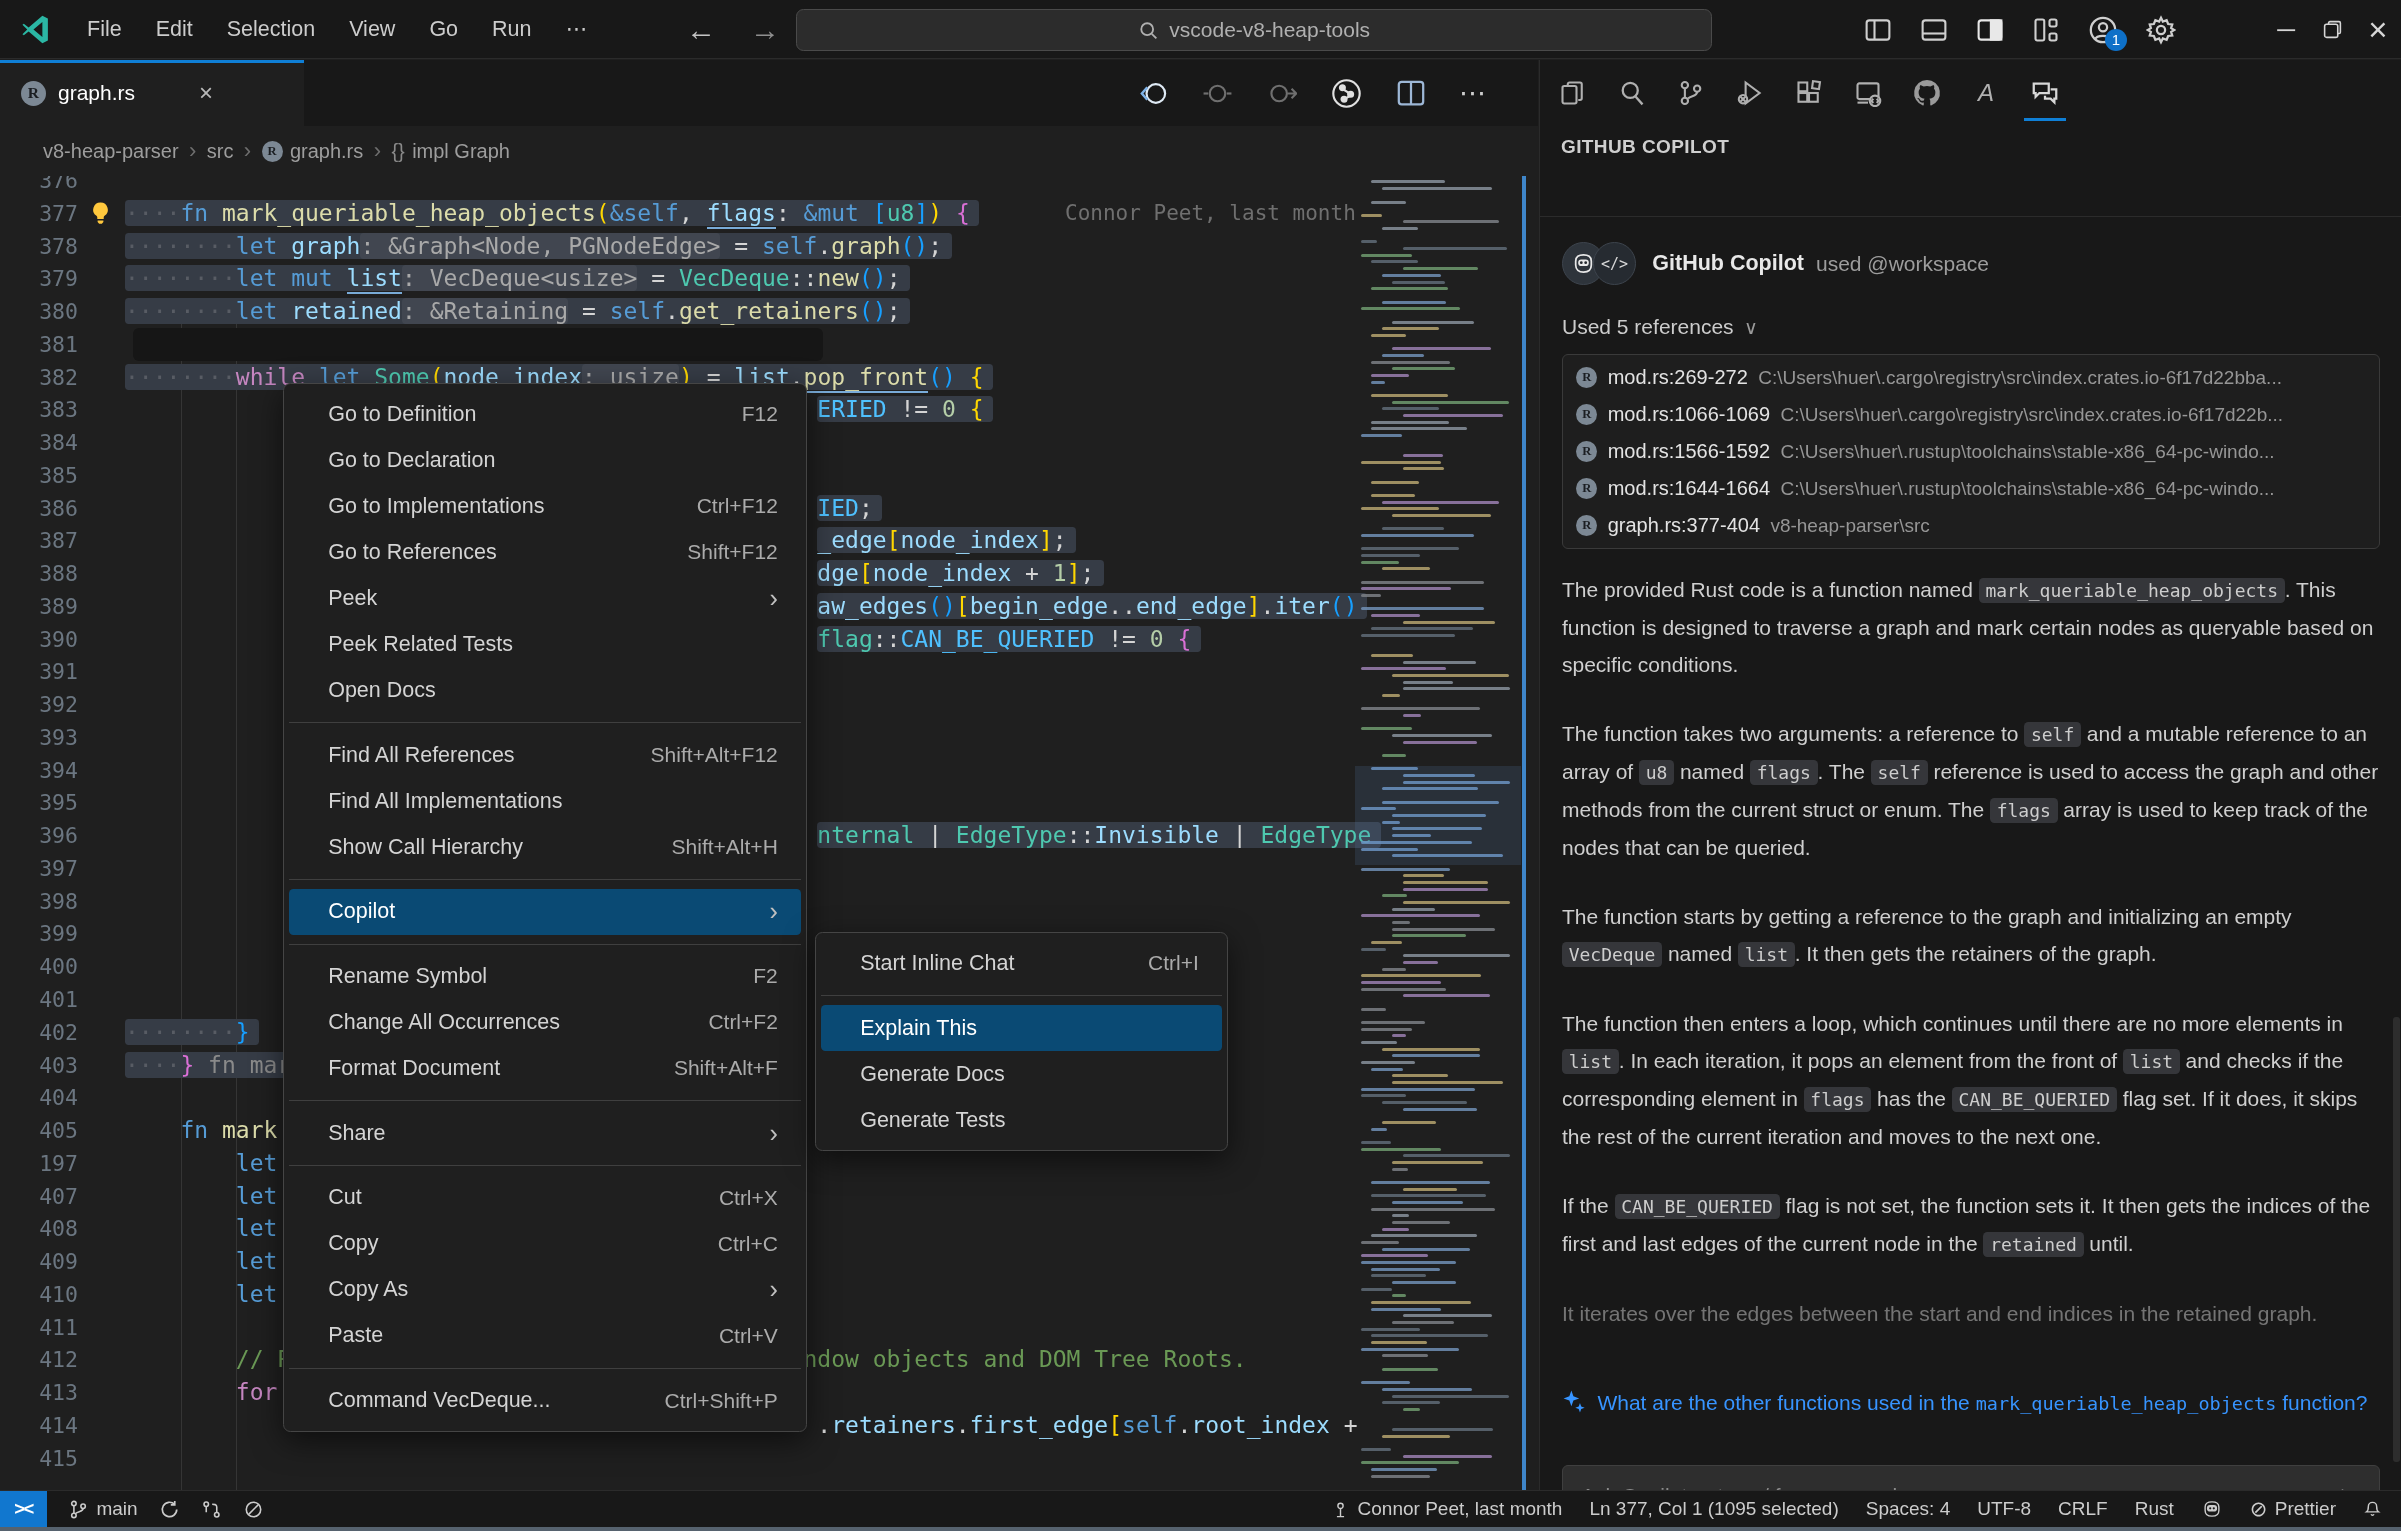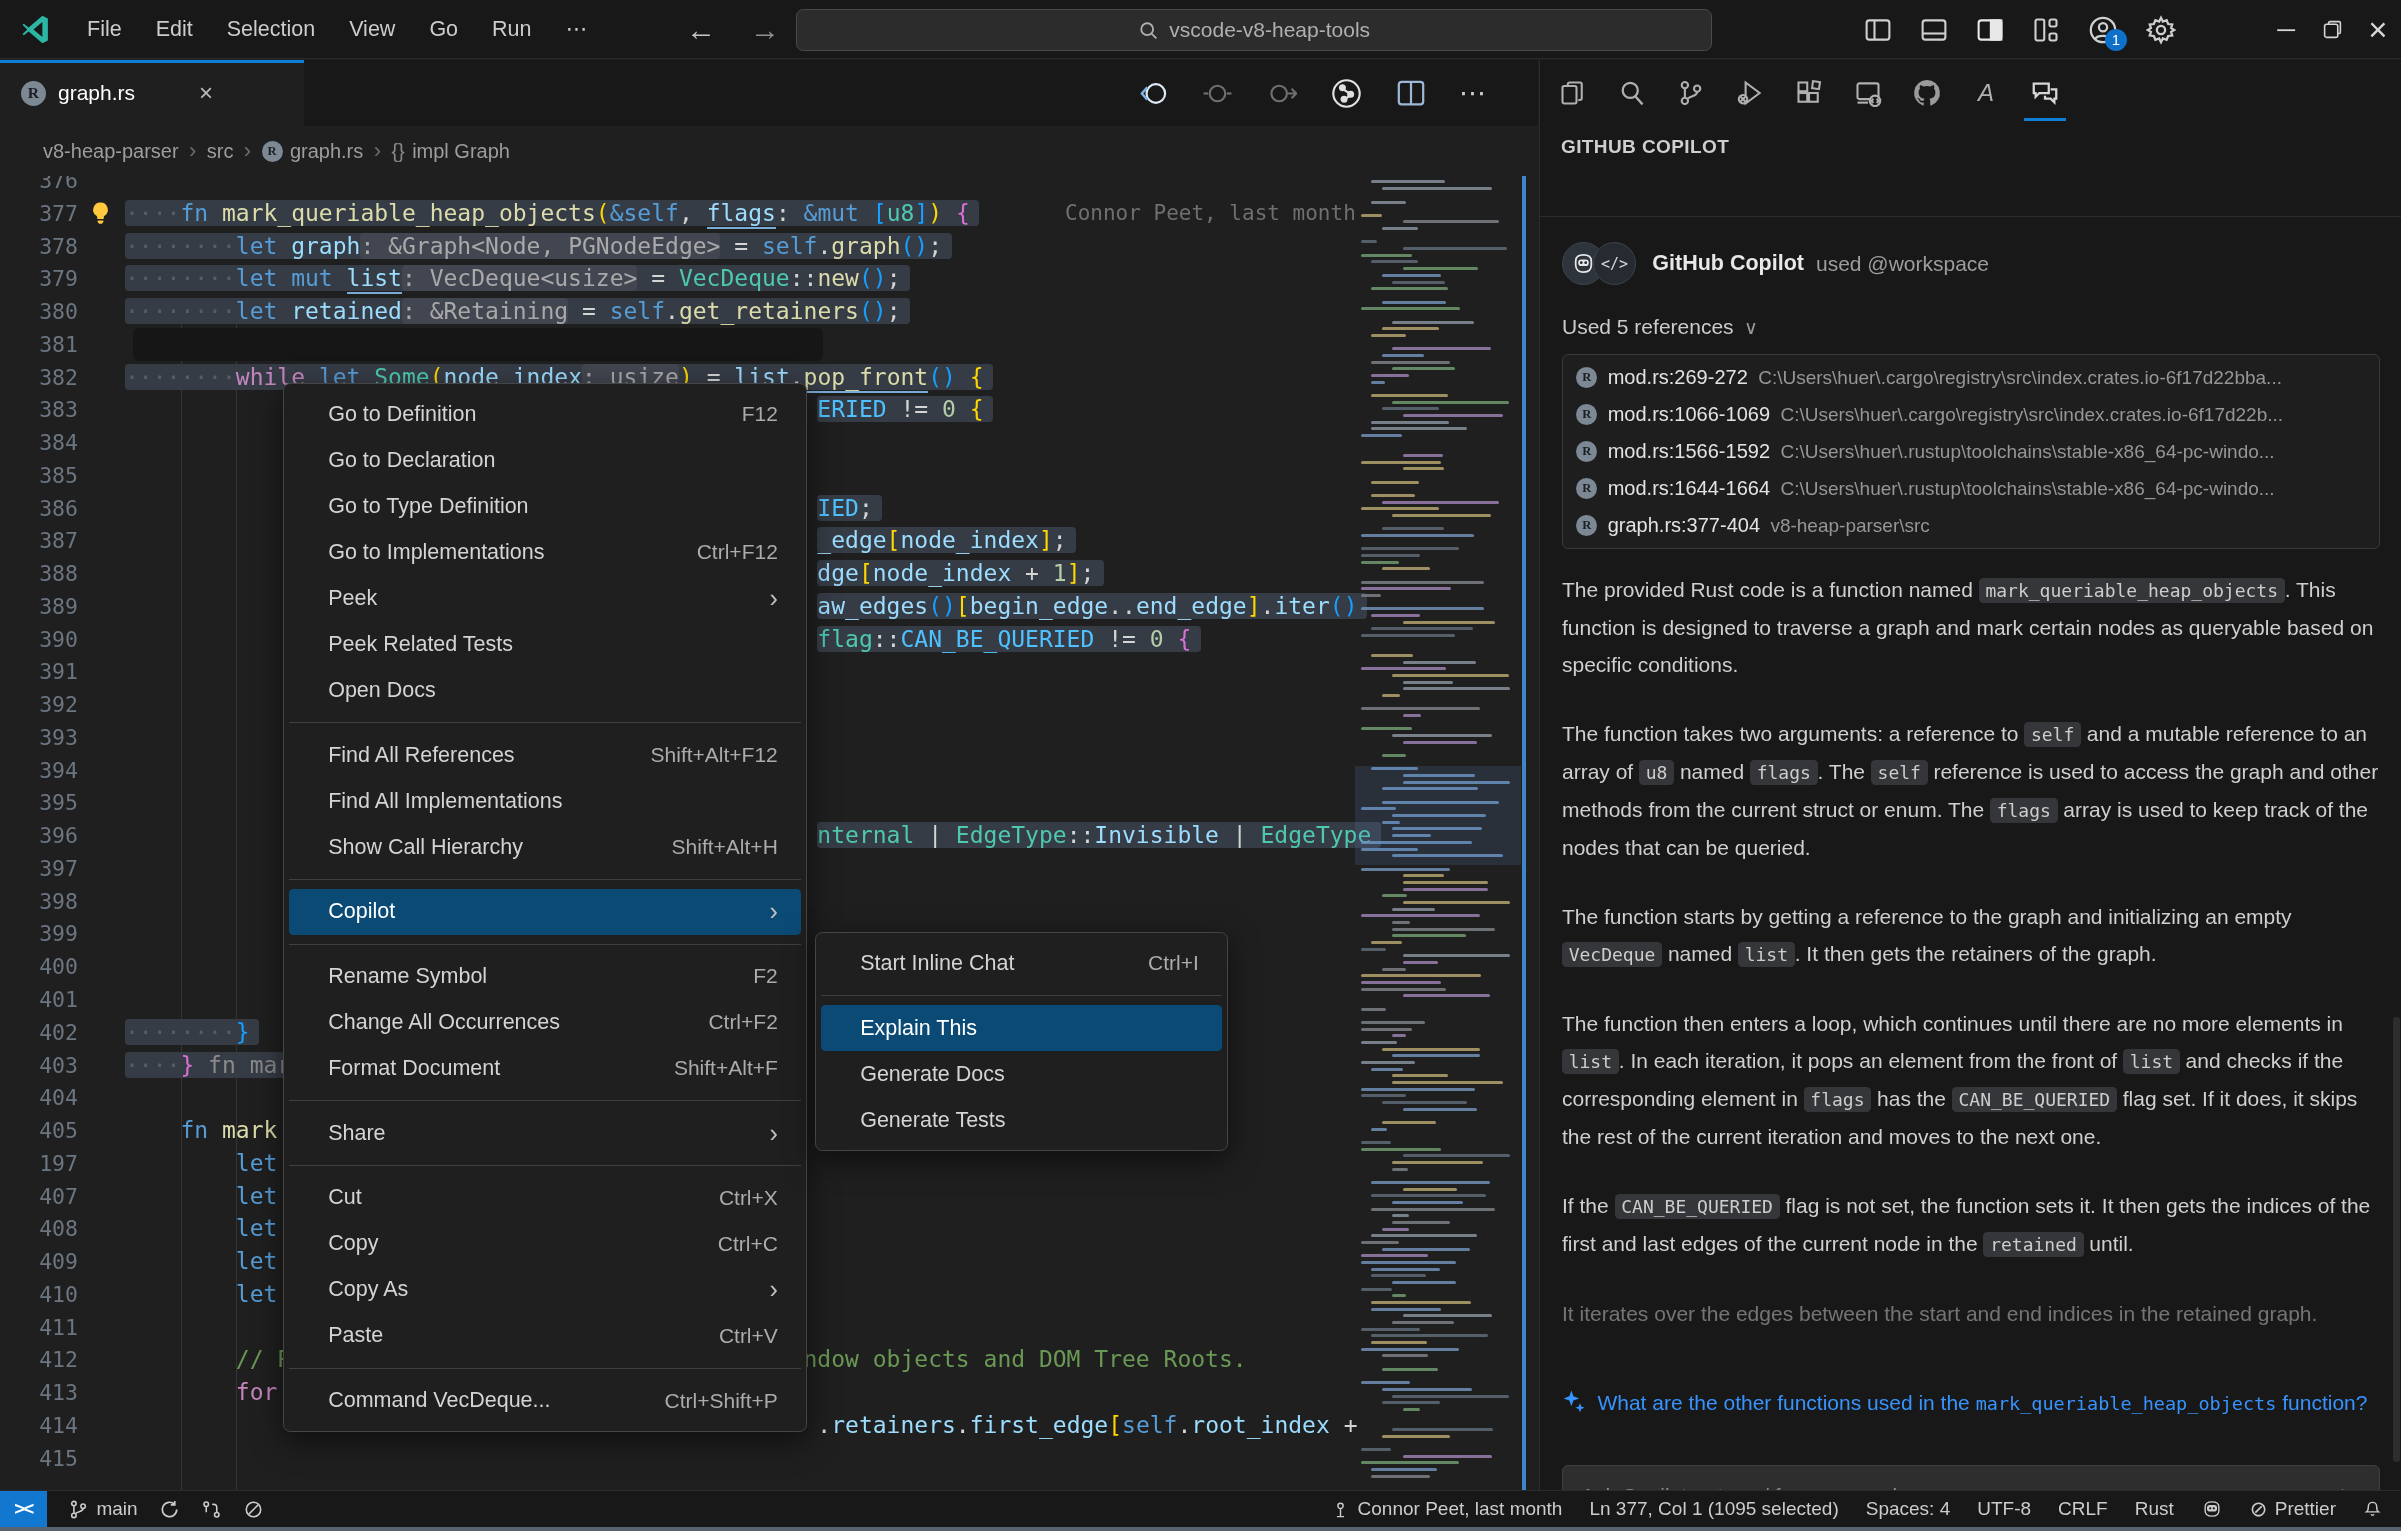--- a/index.html
+++ b/index.html
@@ -462,26 +462,26 @@
 <div id="ctxmenu" class="menu">
     <div class="menu-item">
       <span class="mi-label">Go to Definition</span>
       <span class="mi-right">F12</span>
     </div>
     <div class="menu-item">
       <span class="mi-label">Go to Declaration</span>
       <span class="mi-right"></span>
     </div>
     <div class="menu-item">
-      <span class="mi-label">Go to Type Definition</span>
-      <span class="mi-right"></span>
-    </div>
-    <div class="menu-item">
       <span class="mi-label">Go to Implementations</span>
       <span class="mi-right">Ctrl+F12</span>
+    </div>
+    <div class="menu-item">
+      <span class="mi-label">Go to References</span>
+      <span class="mi-right">Shift+F12</span>
     </div>
     <div class="menu-item">
       <span class="mi-label">Peek</span>
       <span class="mi-right chev">›</span>
     </div>
     <div class="menu-item">
       <span class="mi-label">Peek Related Tests</span>
       <span class="mi-right"></span>
     </div>
     <div class="menu-item">

